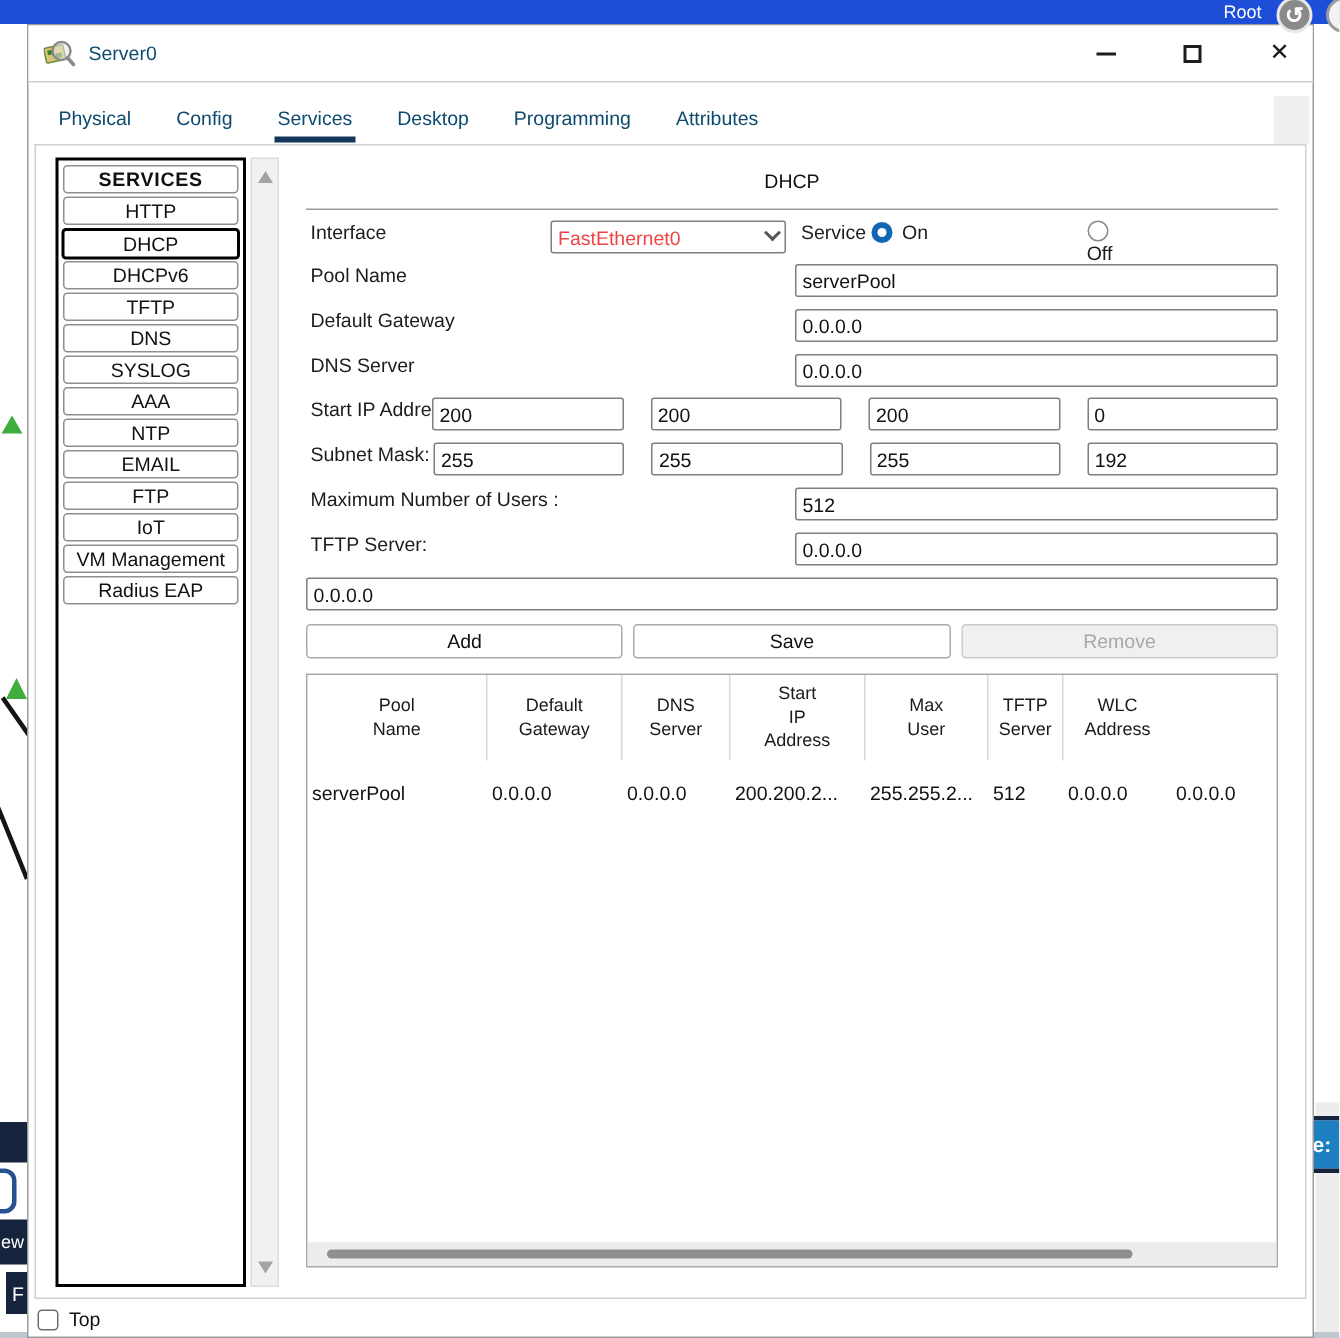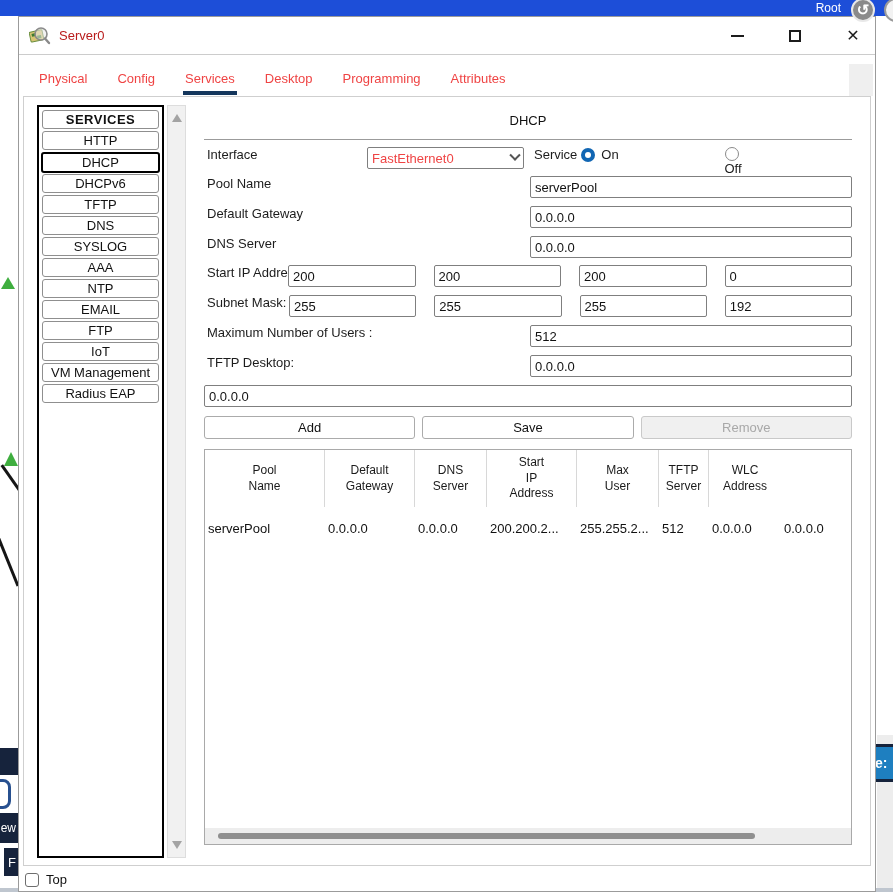--- a/index.html
+++ b/index.html
@@ -34,31 +34,31 @@
                 color:#ffffff; font-weight:bold; font-size:14px; overflow:hidden; display:flex; align-items:center; }
   .right-navy-a { position:absolute; left:875px; top:744px; width:18px; height:3px; background:#16233c; }
   .right-navy-b { position:absolute; left:875px; top:779px; width:18px; height:3px; background:#16233c; }
   .bottom-strip { position:absolute; left:0; bottom:0; width:893px; height:4px; background:#bfc6cf; }
 
   
   .dialog { position:absolute; left:18px; top:16px; width:858px; height:876px; background:#ffffff;
             border:1px solid #9b9b9b; z-index:4; }
   .titlebar { position:absolute; left:0; top:0; width:100%; height:38px; background:#ffffff; border-bottom:1px solid #cccccc; display:flex; align-items:center; }
   .app-icon { margin-left:10px; width:22px; height:22px; }
-  .win-title { margin-left:8px; font-size:13px; color:#b91c1c; }
+  .win-title { margin-left:8px; font-size:13px; color:#0c4a6e; }
   .win-controls { position:absolute; right:8px; top:0; height:38px; display:flex; gap:30px; align-items:center; }
   .win-btn { width:28px; height:28px; display:flex; align-items:center; justify-content:center; cursor:default; }
   .min-glyph { width:13px; height:0; border-top:2px solid #1c1c1c; }
   .max-glyph { width:12px; height:12px; border:2px solid #1c1c1c; }
   .close-glyph { font-size:16px; color:#1c1c1c; line-height:1; }
 
   
   .tabbar { position:absolute; left:4px; top:47px; width:826px; height:32px; background:#ffffff; display:flex; align-items:center; padding-left:14px; gap:26px; }
   .tabbar-rest { position:absolute; left:830px; top:47px; width:24px; height:32px; background:#efefef; }
-  .tab { font-size:13px; color:#ef4444; padding:6px 2px 5px 2px; border-bottom:4px solid transparent; white-space:nowrap; }
+  .tab { font-size:13px; color:#0c4a6e; padding:6px 2px 5px 2px; border-bottom:4px solid transparent; white-space:nowrap; }
   .tab.active { border-bottom-color:#14365c; }
 
   
   .pane { position:absolute; left:4px; top:79px; width:848px; height:770px; background:#ffffff; border:1px solid #cfcfcf; }
 
   
   .svc-box { position:absolute; left:13px; top:8px; width:127px; height:753px; border:2px solid #000000; background:#ffffff; padding:2px 2px; }
   .svc-item { height:19px; margin:1px 1px 2px 1px; border:1px solid #8f8f8f; border-radius:3px; background:#ffffff;
               font-size:13px; color:#111111; display:flex; align-items:center; justify-content:center; }
   .svc-item.header { font-weight:bold; letter-spacing:0.5px; }
@@ -242,21 +242,21 @@
         <input class="txt octet" value="255" style="">
         <input class="txt octet last" value="192" style="">
       </div>
 
       <div class="frow" style="top:228px;">
         <span class="flabel w-half">Maximum Number of Users :</span>
         <input class="txt" value="512" style="">
       </div>
 
       <div class="frow" style="top:258px;">
-        <span class="flabel w-half">TFTP Desktop:</span>
+        <span class="flabel w-half">TFTP Server:</span>
         <input class="txt" value="0.0.0.0" style="">
       </div>
 
       <div class="frow" style="top:288px;">
         <input class="txt" value="0.0.0.0" style="">
       </div>
 
       <div class="frow btn-row">
         <button class="pt-btn">Add</button>
         <button class="pt-btn">Save</button>

